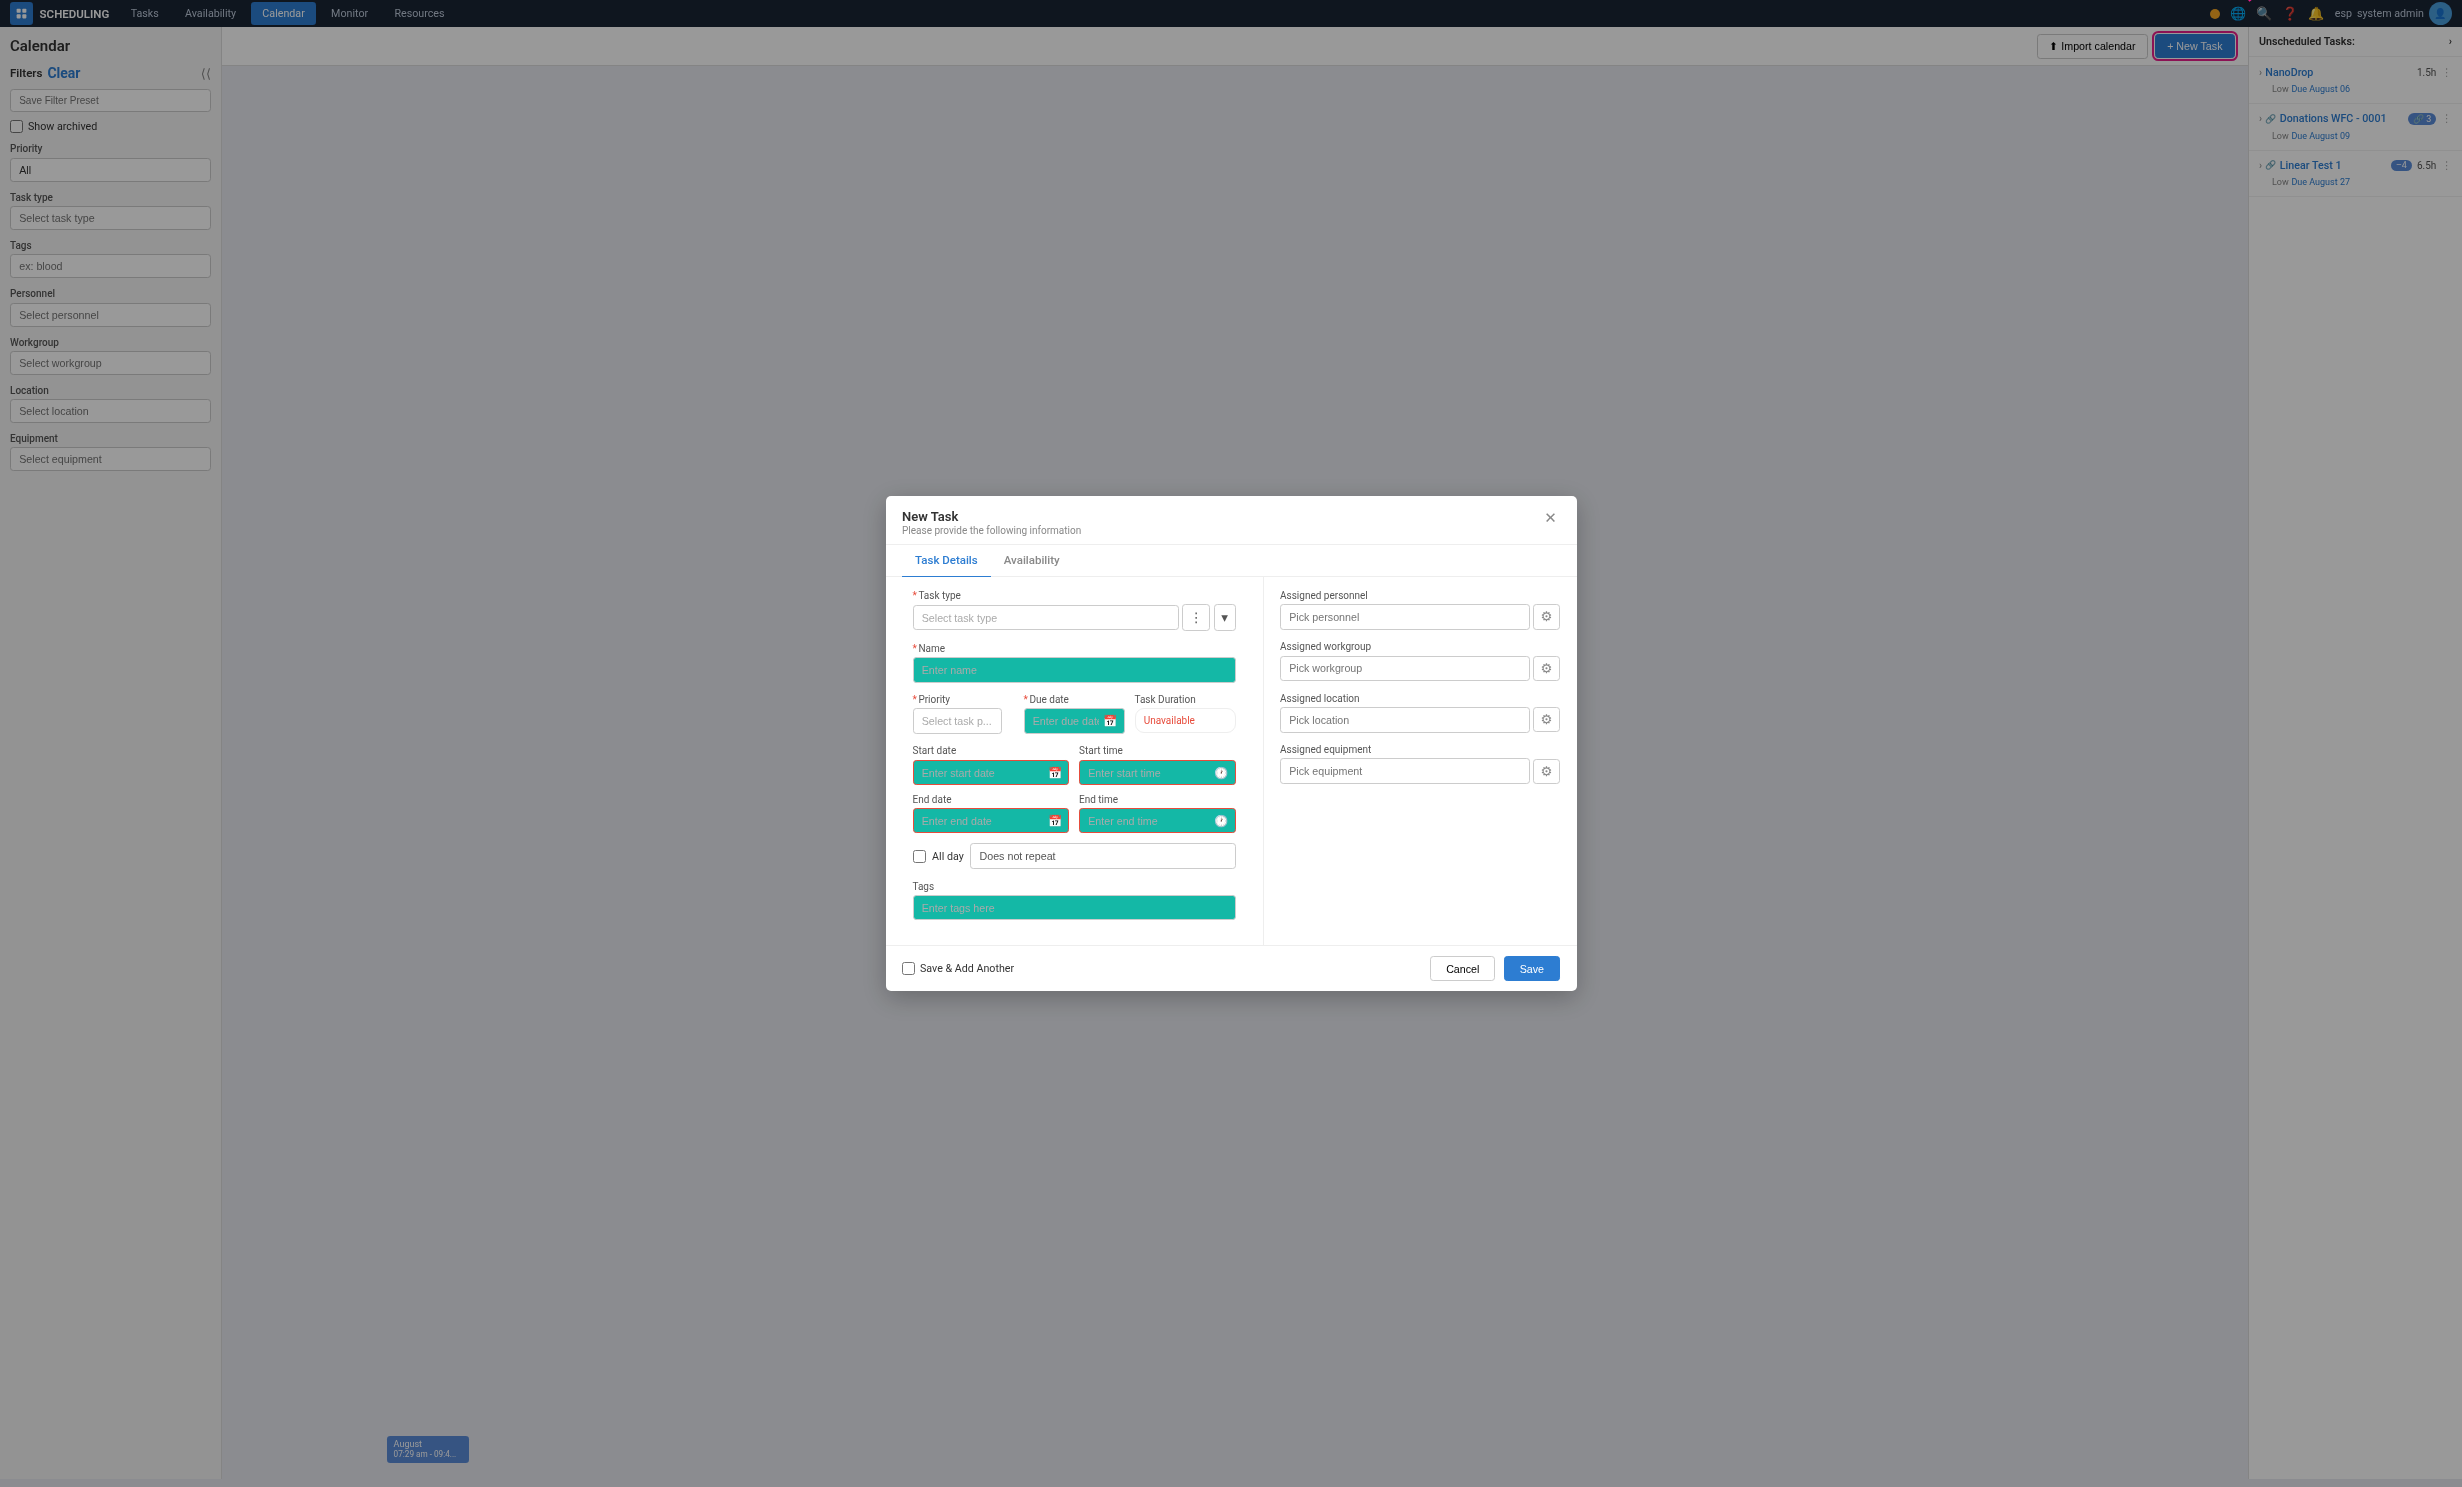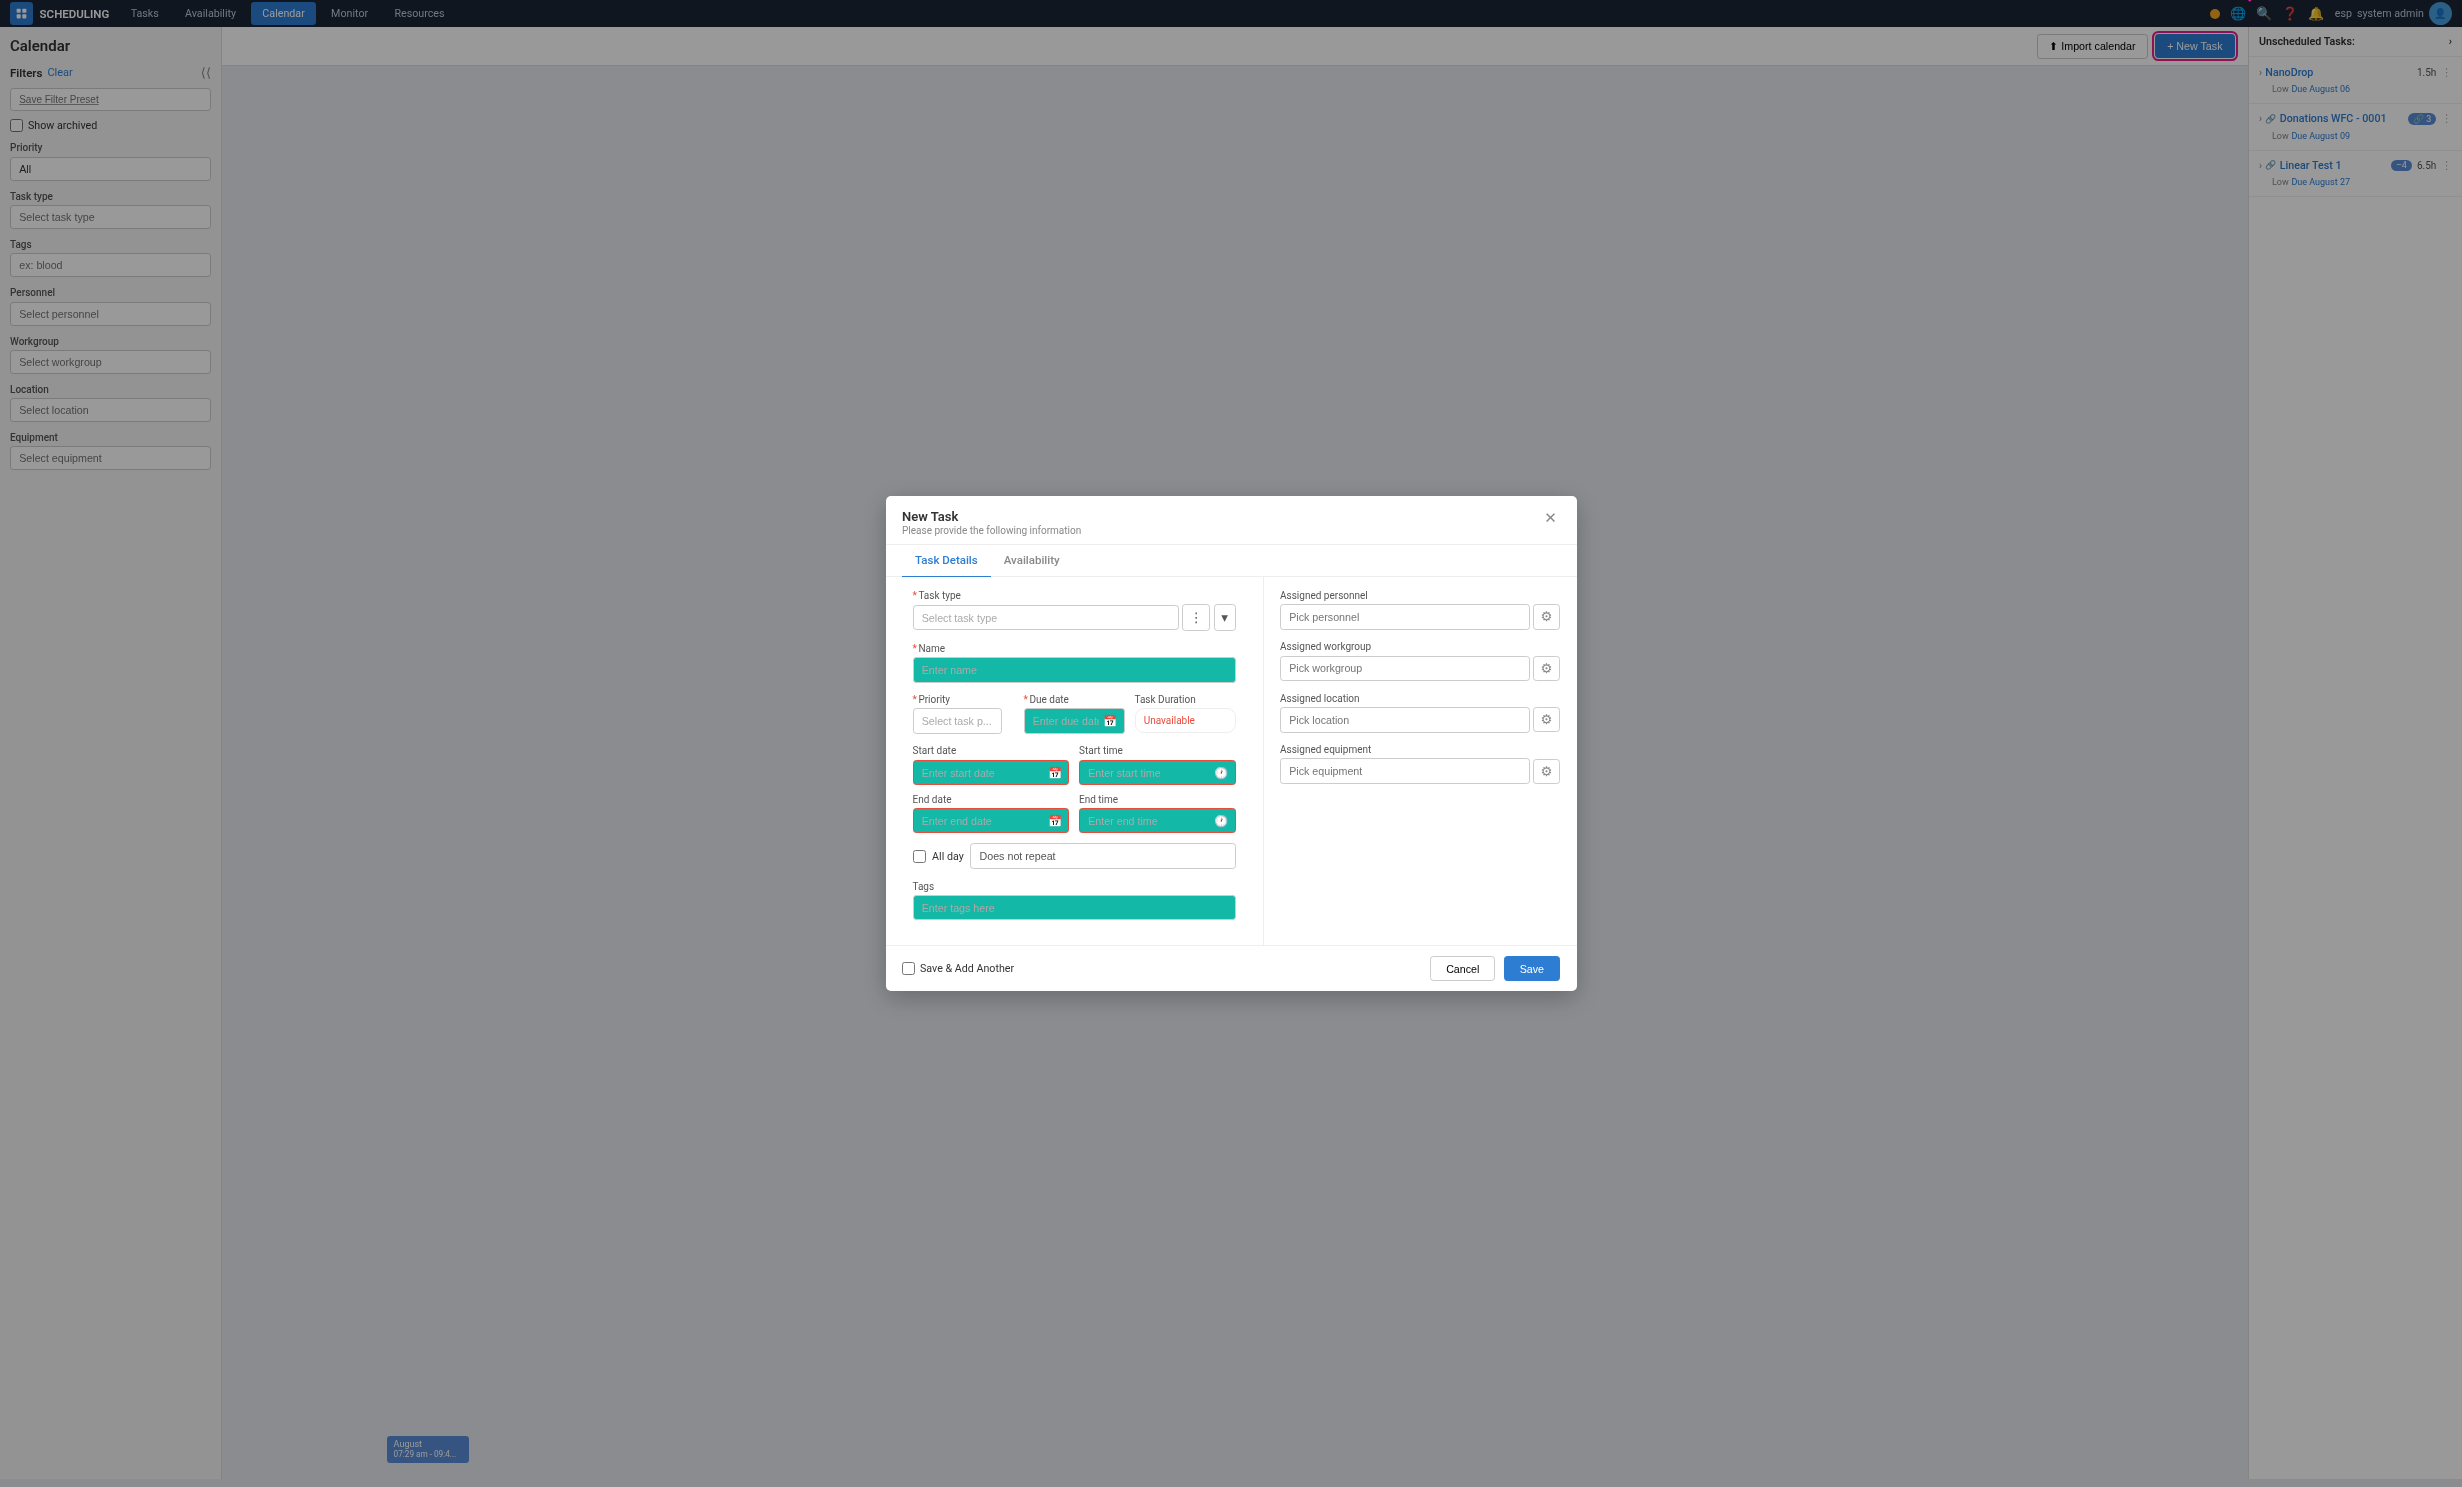--- a/index.html
+++ b/index.html
@@ -42,22 +42,22 @@
     .main-layout { display: flex; height: calc(100vh - 35px); }
 
     
     .sidebar {
       width: 222px; background: #f5f5f5; border-right: 0.8px solid #ddd;
       padding: 10px; flex-shrink: 0; overflow-y: auto;
     }
     .page-title { font-size: 15px; font-weight: 600; color: #333; margin-bottom: 10px; }
     .filters-row { display: flex; align-items: center; justify-content: space-between; margin-bottom: 8.2px; }
     .filters-label { font-weight: 600; font-size: 11.5px; }
-    .clear-link { color: #2d7dd2; cursor: pointer; font-size: 11px; }
-    .filter-preset { width: 100%; padding: 5px 8.2px; border: 0.8px solid #ccc; border-radius: 3.3px; background: white; font-size: 10px; color: #999; margin-bottom: 8.2px; text-decoration: underline; }
+    .clear-link { color: #2d7dd2; cursor: pointer; font-size: 14px; font-weight: bold; }
+    .filter-preset { width: 100%; padding: 5px 8.2px; border: 0.8px solid #ccc; border-radius: 3.3px; background: white; font-size: 10px; color: #999; margin-bottom: 8.2px; }
     .show-archived { display: flex; align-items: center; gap: 5px; margin-bottom: 10px; font-size: 10.7px; }
     .filter-section { margin-bottom: 10px; }
     .filter-label { font-size: 10px; font-weight: 500; color: #555; margin-bottom: 3.3px; }
     .filter-select {
       width: 100%; padding: 5px 8.2px; border: 0.8px solid #ccc; border-radius: 3.3px;
       background: white; font-size: 10.7px; color: #333; appearance: none; cursor: pointer;
     }
     .filter-input {
       width: 100%; padding: 5px 8.2px; border: 0.8px solid #ccc; border-radius: 3.3px;
       font-size: 10.7px; color: #999; background: white;

